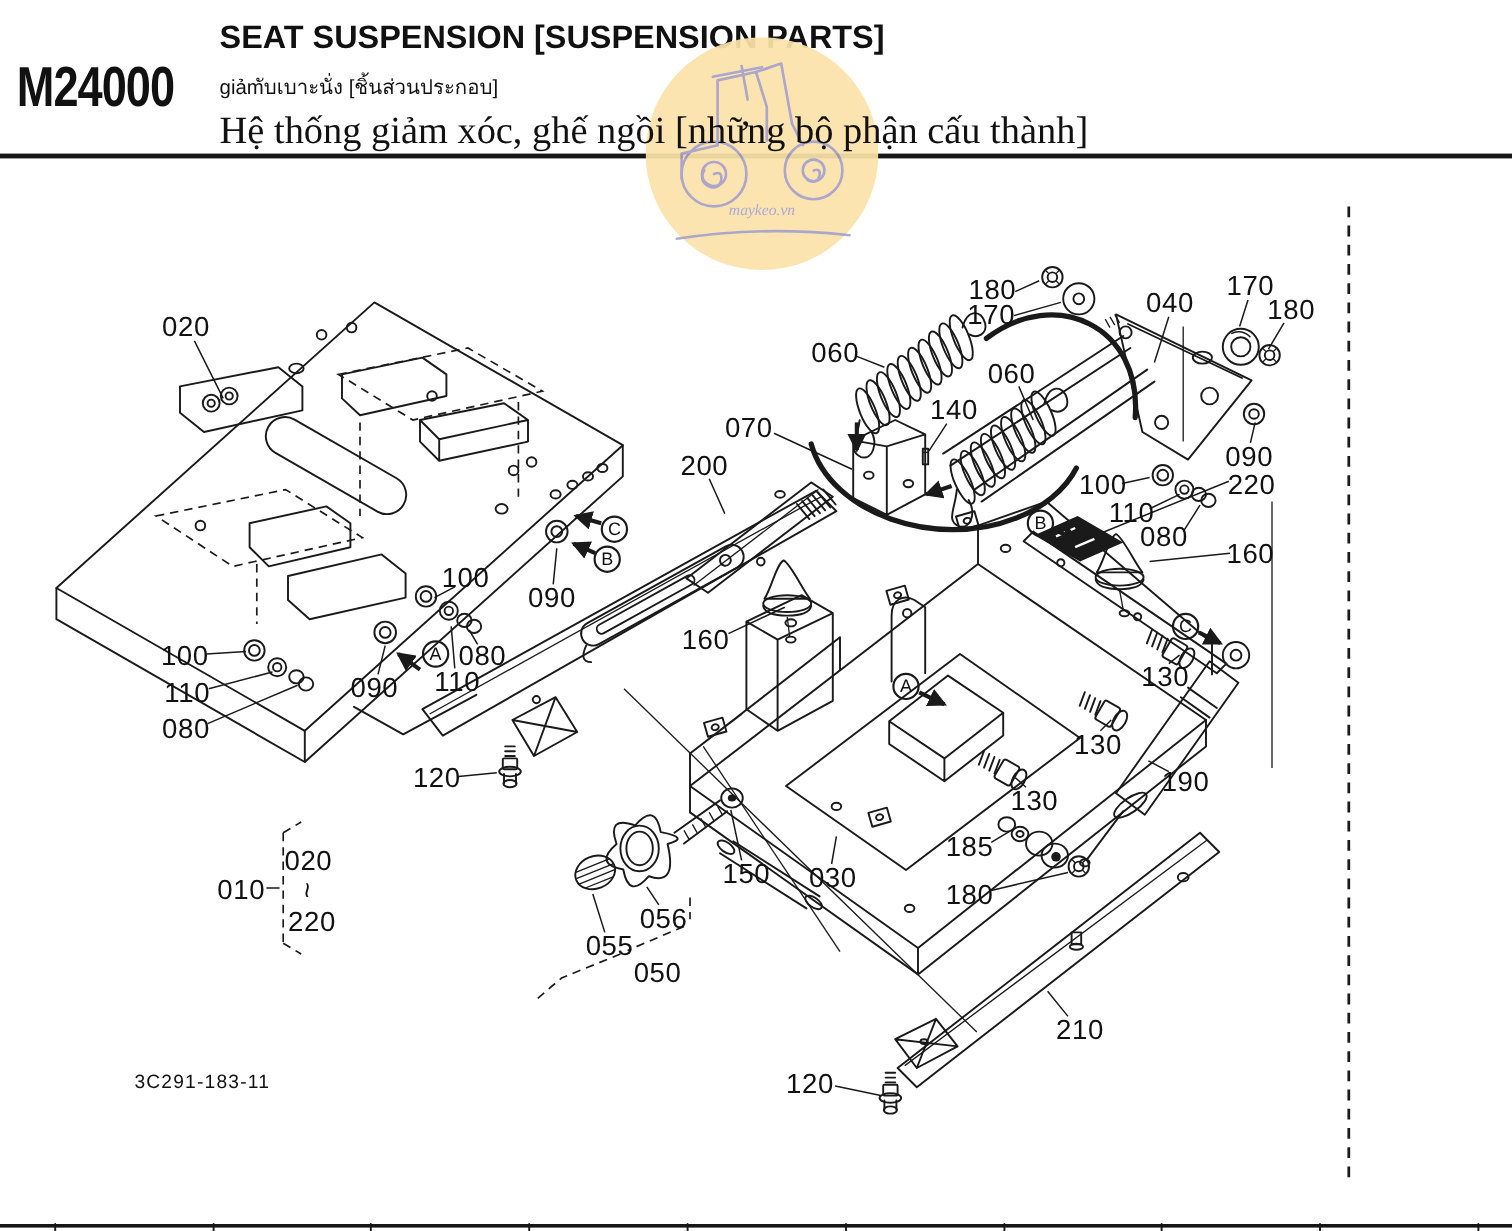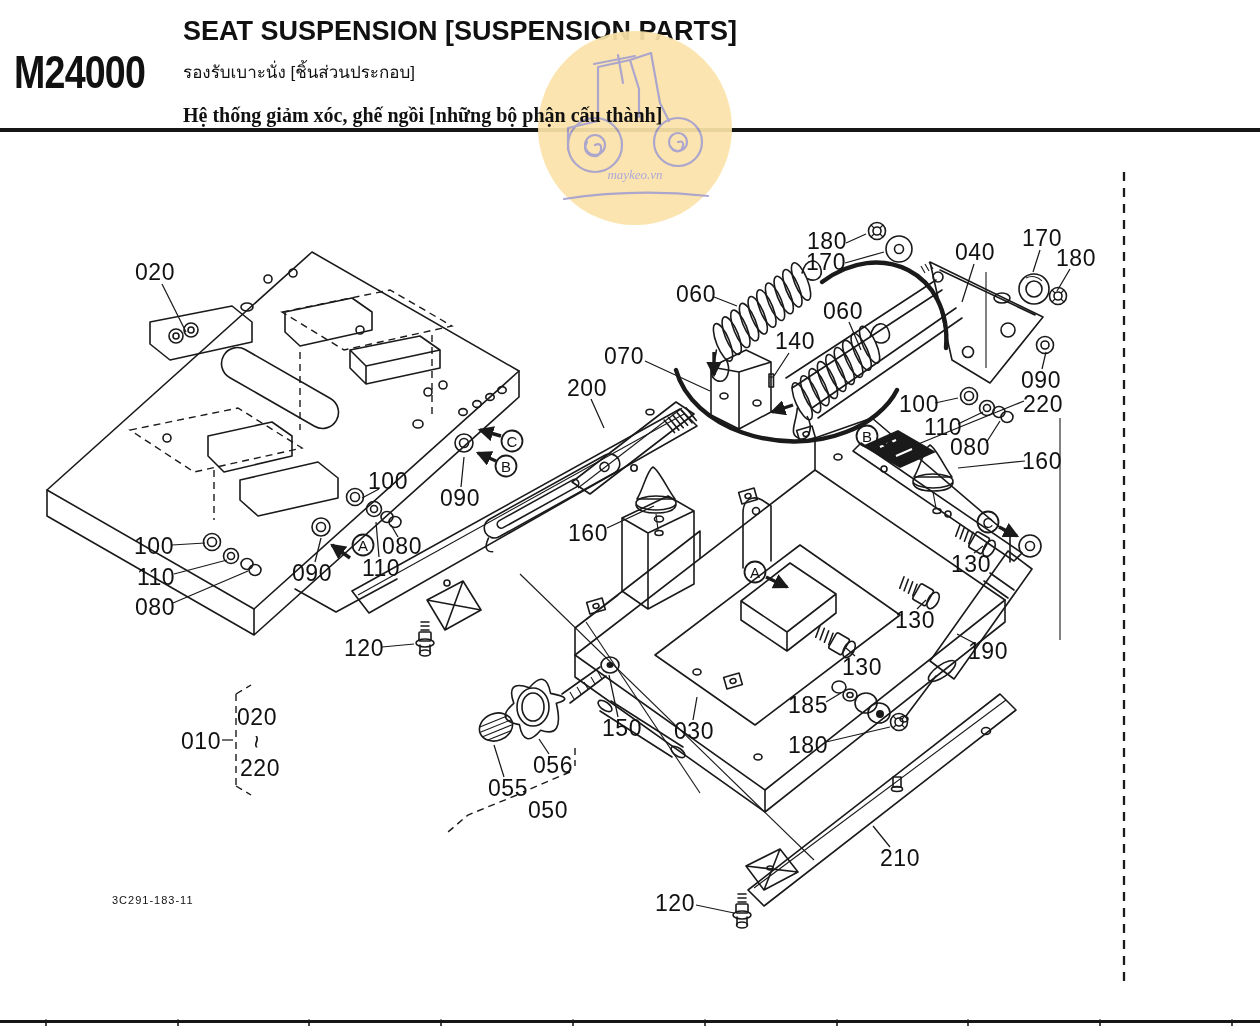--- a/index.html
+++ b/index.html
@@ -3,51 +3,51 @@
 <meta charset="utf-8">
 <style>
   html,body{margin:0;padding:0;background:#888;}
   #page{position:relative;width:1260px;height:1026px;background:#fff;overflow:hidden;
         font-family:"Liberation Sans",sans-serif;color:#111;}
   
   #model-code{position:absolute;left:14px;top:48px;font-size:47px;font-weight:bold;
               line-height:1;transform:scaleX(.8);transform-origin:left top;letter-spacing:-1px;}
   #title-en{position:absolute;left:183px;top:16px;font-size:27px;font-weight:bold;letter-spacing:0px;}
   #title-th{position:absolute;left:183px;top:58px;font-size:17px;}
-  #title-vi{position:absolute;left:183px;top:104px;font-size:20px;font-weight:bold;
+  #title-vi{position:absolute;left:183px;top:90px;font-size:32px;font-weight:normal;
             font-family:"Liberation Serif",serif;z-index:4;}
   #header-rule{position:absolute;left:0;top:128px;width:1260px;height:4px;background:#161616;z-index:1;}
   
   #watermark{position:absolute;left:538px;top:31px;width:194px;height:194px;border-radius:50%;
              opacity:.93;z-index:2;}
   
   #diagram{position:absolute;left:0;top:0;z-index:3;}
   #diagram .ln{stroke:#1a1a1a;fill:none;stroke-width:1.6;stroke-linecap:round;stroke-linejoin:round;}
   #diagram .th{stroke:#1a1a1a;fill:none;stroke-width:1.1;}
   #diagram .ld{stroke:#1a1a1a;fill:none;stroke-width:1.25;}
   #diagram .dash{stroke:#1a1a1a;fill:none;stroke-width:1.4;stroke-dasharray:7 5;}
   #diagram .bold{stroke:#1a1a1a;fill:none;stroke-width:4.4;stroke-linecap:round;}
   #diagram .arr{stroke:#1a1a1a;fill:none;stroke-width:3.4;}
   #diagram .f{fill:#1a1a1a;stroke:none;}
   #diagram .callout{font:23px "Liberation Sans",sans-serif;fill:#111;text-anchor:middle;
                     dominant-baseline:central;letter-spacing:.5px;}
   #diagram .bubble-t{font:15px "Liberation Sans",sans-serif;fill:#111;text-anchor:middle;dominant-baseline:central;}
   
-  #drawing-code{position:absolute;left:112px;top:894px;font-size:11px;letter-spacing:1px;z-index:4;}
+  #drawing-code{position:absolute;left:112px;top:894px;font-size:16px;letter-spacing:1px;z-index:4;}
   #applicability{position:absolute;right:3px;top:993px;font-size:24.5px;z-index:4;}
   #bottom-rule{position:absolute;left:0;top:1020px;width:1260px;height:3px;background:#161616;z-index:4;}
 </style>
 </head>
 <body>
 
 <div id="page">
 
   <div id="model-code">M24000</div>
   <div id="title-en">SEAT SUSPENSION [SUSPENSION PARTS]</div>
-  <div id="title-th">รองรับเบาะนั่ง [ชิ้นส่วนประกอบ]</div>
+  <div id="title-th">giảmับเบาะนั่ง [ชิ้นส่วนประกอบ]</div>
   <div id="title-vi">Hệ thống giảm xóc, ghế ngồi [những bộ phận cấu thành]</div>
   <div id="header-rule"></div>
 
   <div id="watermark">
     <svg width="194" height="194" viewBox="0 0 194 194">
       <circle cx="97" cy="97" r="97" fill="#fbe3a9"></circle>
       <g stroke="#9e99cd" stroke-width="2.2" fill="none" stroke-linecap="round" stroke-linejoin="round" opacity=".9">
         <circle cx="57" cy="114" r="27"></circle>
           <circle cx="57" cy="114" r="10"></circle>
         <path d="M57,114 q7,-3 6,5 q-2,9 -11,5 q-8,-5 -3,-13"></path>

